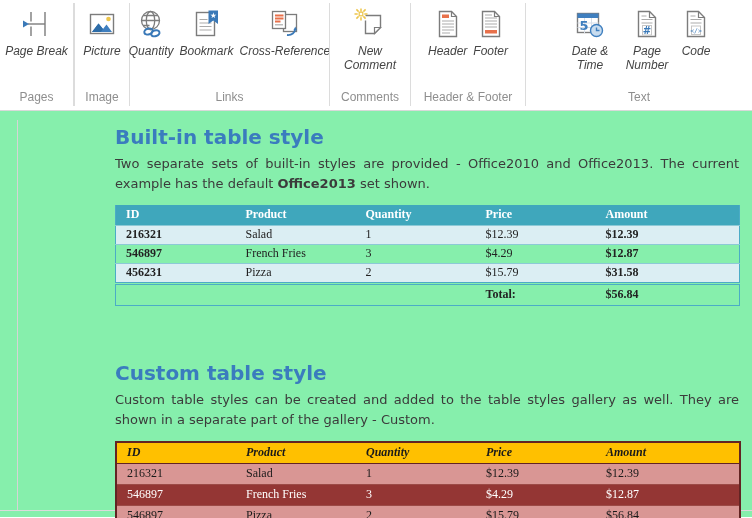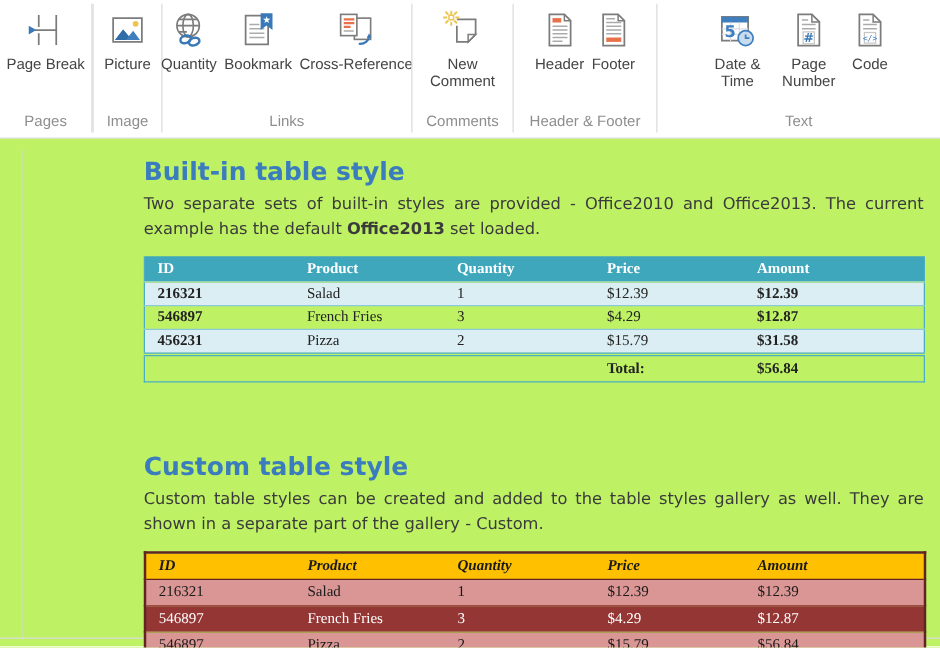--- a/index.html
+++ b/index.html
@@ -13,29 +13,29 @@
     background:#fff;
   }
   .rgroup{display:flex;flex-direction:column;flex:0 0 auto;}
   .rbtns{flex:1;display:flex;justify-content:center;align-items:flex-start;padding-top:5px;}
   .rbtn{
     display:flex;flex-direction:column;align-items:center;
     background:none;border:none;cursor:default;padding:2px 3px 0 3px;
     font-family:"Liberation Sans", sans-serif;font-size:12px;color:#444;
   }
   .rbtn svg{width:34px;height:34px;flex:0 0 auto;}
-  .rbtn .lbl{margin-top:3px;text-align:center;line-height:1.2;}
+  .rbtn .lbl{margin-top:3px;text-align:center;line-height:1.2;font-style:italic;}
   .nowrap{white-space:nowrap;}
   .lblrow{display:flex;align-items:center;gap:4px;margin-top:3px;}
   .glabel{
     height:21px;line-height:16px;text-align:center;color:#8e8e8e;font-size:12px;
   }
   .vsep{width:1px;background:#dcdcdc;margin:3px 0 4px 0;flex:0 0 auto;}
   
-  .doc{position:relative;height:406px;background:#bef264;}
+  .doc{position:relative;height:406px;background:#86efac;}
   .page-edge{position:absolute;left:17px;top:9px;width:1px;height:391px;background:#d5d5d5;}
   .bottom-edge{position:absolute;left:0;top:399px;width:752px;height:1px;background:#dbdbdb;}
   .content{
     position:absolute;left:115px;top:14px;width:624px;
     font-family:"DejaVu Sans", sans-serif;color:#333;
   }
   .content h2{
     margin:0 0 5px 0;font-size:20px;line-height:24px;color:#3a7cbe;
     font-family:"DejaVu Sans", sans-serif;
   }
@@ -231,21 +231,21 @@
   </div>
 </div>
 
 <div class="doc">
   <div class="page-edge"></div>
   <div class="bottom-edge"></div>
 
   <div class="content">
 
     <h2>Built-in table style</h2>
-    <p><span>Two separate sets of built-in styles are provided - Office2010 and Office2013. The current example has the default </span><b>Office2013</b><span> set loaded.</span></p>
+    <p><span>Two separate sets of built-in styles are provided - Office2010 and Office2013. The current example has the default </span><b>Office2013</b><span> set shown.</span></p>
 
     <table class="t1">
       <colgroup>
           <col style="width:120px">
           <col style="width:120px">
           <col style="width:120px">
           <col style="width:120px">
           <col style="width:144px">
         </colgroup>
       <thead>

